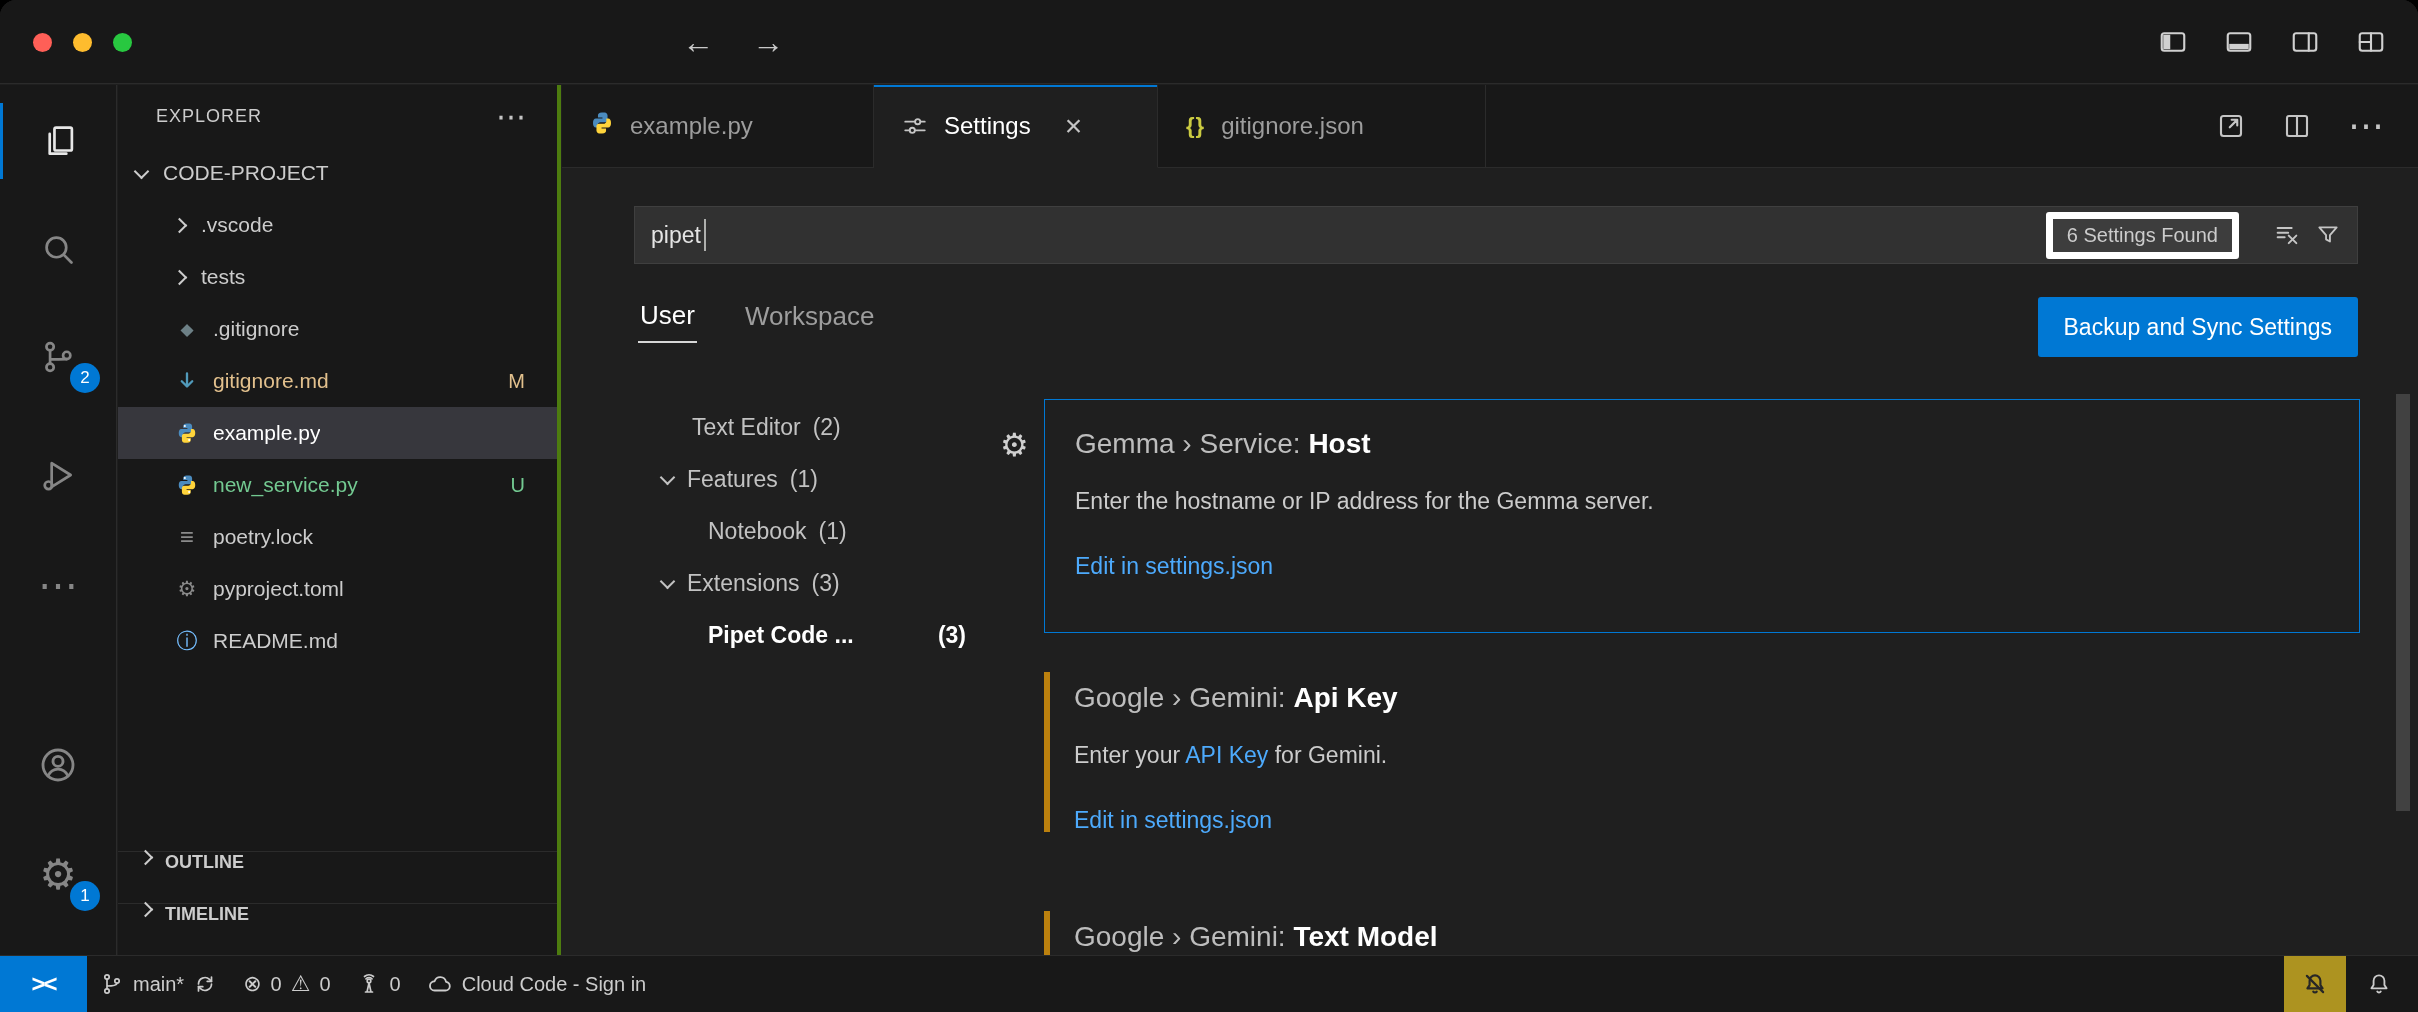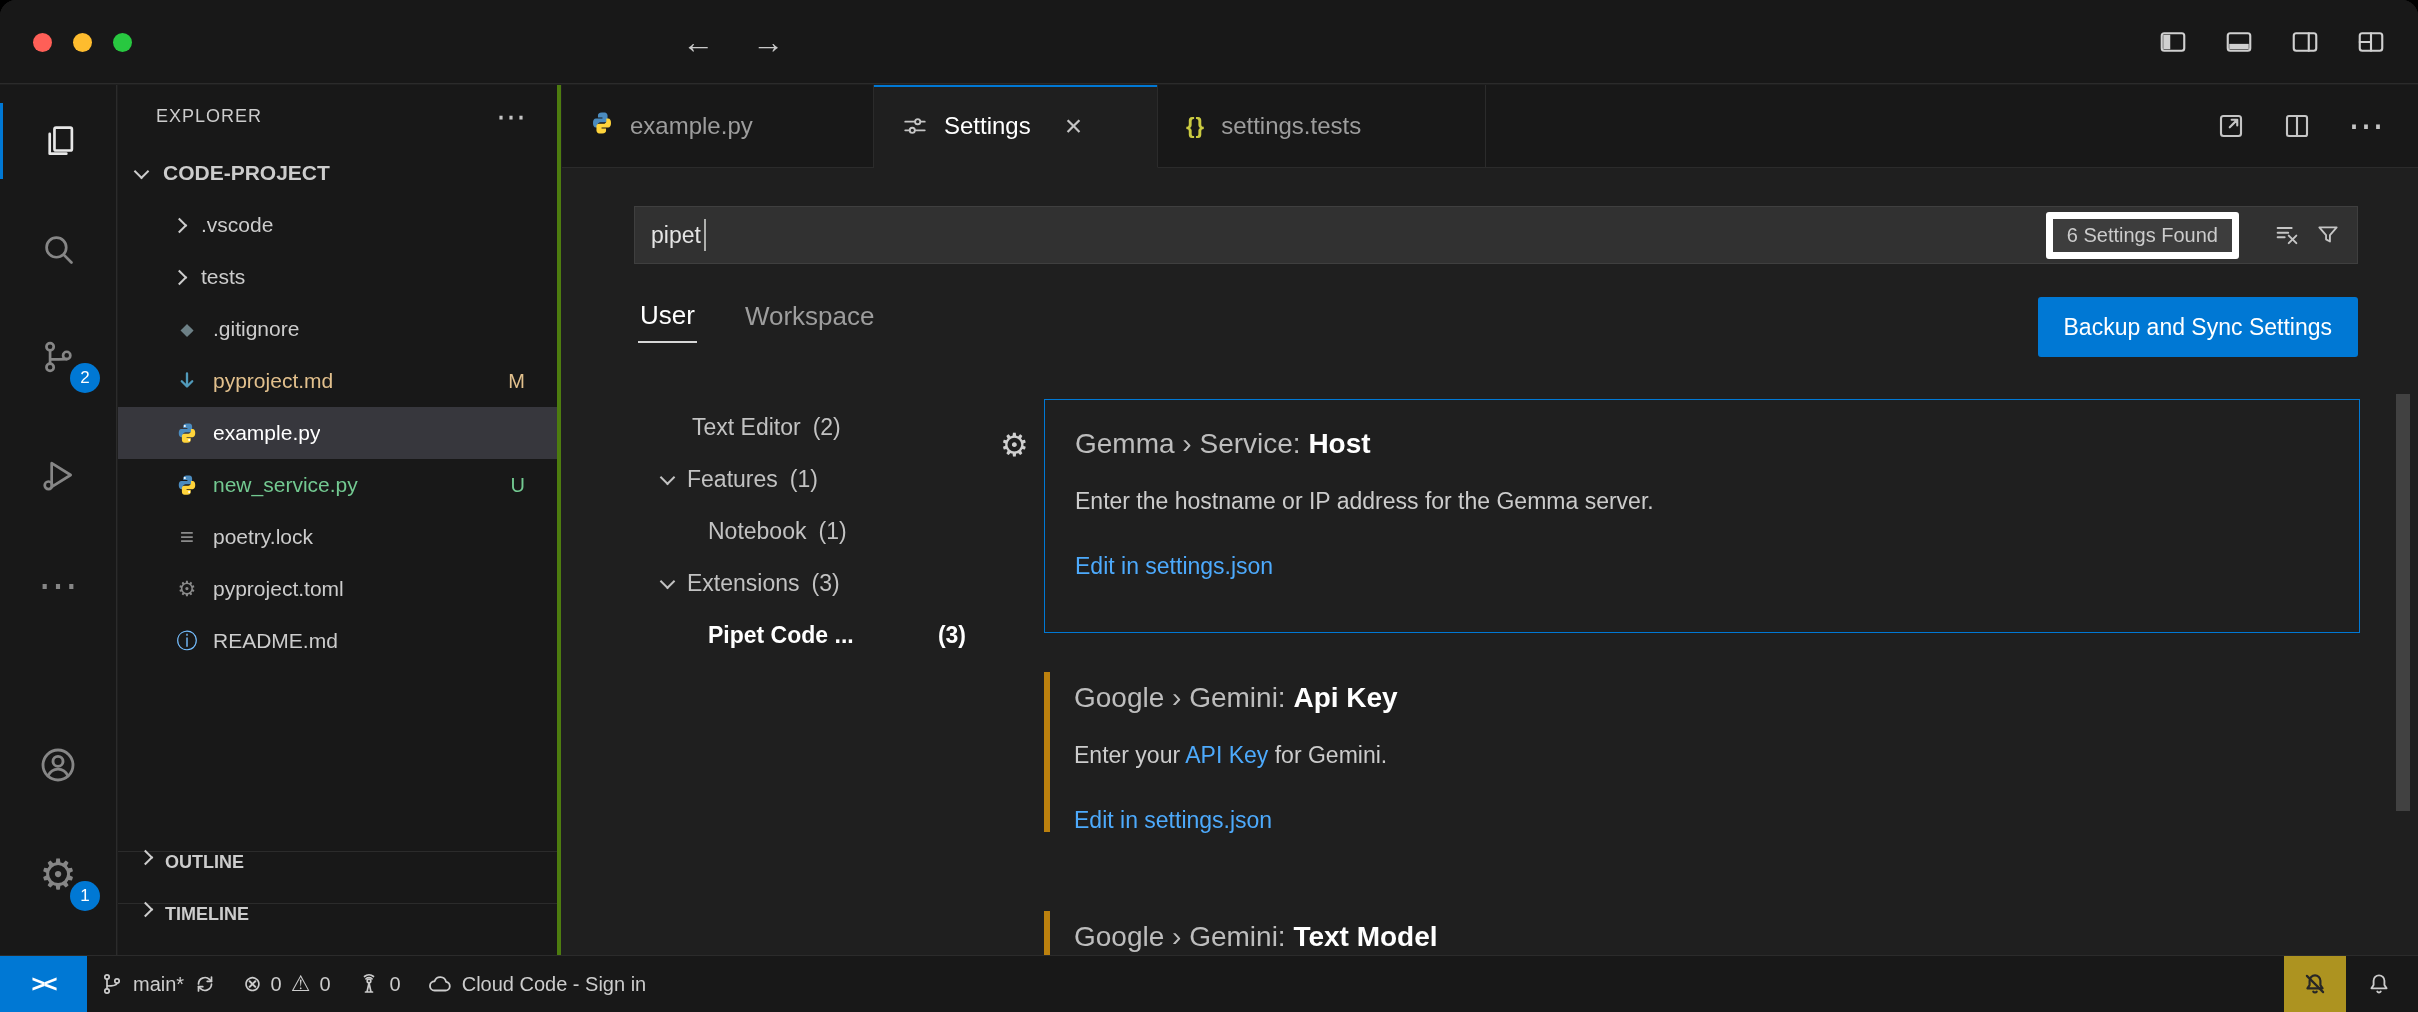--- a/index.html
+++ b/index.html
@@ -23,21 +23,21 @@
   .ab-item.active { color:#e7e7e7; border-left:3px solid #0078d4; }
   .ab-badge { position:absolute; right:16px; bottom:2px; min-width:30px; height:30px; border-radius:15px; background:#0078d4; color:#fff; font-size:17px; display:flex; align-items:center; justify-content:center; padding:0 5px; }
   .glyph-gear { font-size:42px; line-height:1; }
 
   
   .sidebar { position:absolute; left:118px; top:85px; width:443px; bottom:57px; background:#181818; border-right:4px solid #4d7c0f; }
   .sb-header { height:62px; display:flex; align-items:center; padding:0 30px 0 38px; font-size:18px; letter-spacing:1px; color:#cccccc; }
   .sb-more { margin-left:auto; font-size:30px; color:#c5c5c5; }
   .row { height:52px; display:flex; align-items:center; font-size:21px; color:#cccccc; padding-right:32px; }
   .row .lbl { white-space:nowrap; overflow:hidden; text-overflow:ellipsis; }
-  .root-row { padding-left:18px; font-weight:bold; }
+  .root-row { padding-left:18px; font-weight:normal; }
   .child { padding-left:56px; }
   .chev { width:11px; height:11px; border-right:2.5px solid currentColor; border-bottom:2.5px solid currentColor; flex:none; margin-right:16px; }
   .chr { transform:rotate(-45deg); }
   .chd { transform:rotate(45deg); margin-top:-4px; }
   .ficon { width:26px; flex:none; margin-right:13px; display:flex; align-items:center; justify-content:center; font-size:20px; }
   .badge { margin-left:auto; font-size:20px; }
   .sel { background:#37373d; color:#fff; }
   .c-md { color:#e2c08d; }
   .c-green { color:#73c991; }
   .sb-bottom { position:absolute; left:0; right:0; bottom:0; }
@@ -198,21 +198,21 @@
     <div class="row child" data-interactable="true">
       <span class="ficon" style="color:#6d8086;font-size:17px" data-interactable="false">◆</span>
       <span class="lbl" data-interactable="false">.gitignore</span>
     </div>
     <div class="row child c-md" data-interactable="true">
       <span class="ficon" data-interactable="false">
         <svg class="ic" width="22" height="22" viewBox="0 0 16 16" style="color:#519aba">
             <path d="M8 2.5v9M4.2 8.2L8 12l3.8-3.8"></path>
           </svg>
       </span>
-      <span class="lbl" data-interactable="false">pyproject.md</span>
+      <span class="lbl" data-interactable="false">gitignore.md</span>
       <span class="badge" data-interactable="false">M</span>
     </div>
     <div class="row child sel" data-interactable="true">
       <span class="ficon" data-interactable="false">
         <svg width="22" height="22" viewBox="0 0 16 16">
             <path fill="#4B8BBE" d="M7.9 1C5.9 1 5.3 1.9 5.3 3v1.4h3V5H3.9C2.7 5 2 6.1 2 8c0 1.9.7 3 1.9 3h1.2V9.4c0-1.1.9-1.9 2-1.9h3c.9 0 1.6-.8 1.6-1.7V3c0-1-.8-2-1.9-2H7.9z"></path>
             <path fill="#FFD43B" d="M8.1 15c2 0 2.6-.9 2.6-2v-1.4h-3V11h4.4c1.2 0 1.9-1.1 1.9-3 0-1.9-.7-3-1.9-3h-1.2v1.6c0 1.1-.9 1.9-2 1.9h-3c-.9 0-1.6.8-1.6 1.7V13c0 1 .8 2 1.9 2h1.9z"></path>
             <circle fill="#fff" cx="6.4" cy="2.9" r=".8"></circle>
             <circle fill="#fff" cx="9.6" cy="13.1" r=".8"></circle>
           </svg>
@@ -273,21 +273,21 @@
               <path d="M3 8h9M17.5 8H21M3 16h4M12.5 16H21"></path>
               <circle cx="14.5" cy="8" r="2.4"></circle>
               <circle cx="9.5" cy="16" r="2.4"></circle>
             </svg>
         </span>
         <span data-interactable="false">Settings</span>
         <span class="close" data-interactable="true">×</span>
       </div>
       <div class="tab" style="min-width:328px" data-interactable="true">
         <span class="braces" data-interactable="false">{}</span>
-        <span data-interactable="false">settings.tests</span>
+        <span data-interactable="false">gitignore.json</span>
       </div>
       <div class="tab-fill">
         <svg class="ic" width="30" height="30" viewBox="0 0 24 24" data-interactable="true">
             <rect x="4" y="4" width="16" height="16" rx="2"></rect>
             <path d="M11 13l5.5-5.5M12.5 7H17v4.5"></path>
           </svg>
         <svg class="ic" width="30" height="30" viewBox="0 0 24 24" data-interactable="true">
             <rect x="4" y="4" width="16" height="16" rx="1.5"></rect>
             <path d="M12 4v16"></path>
           </svg>

